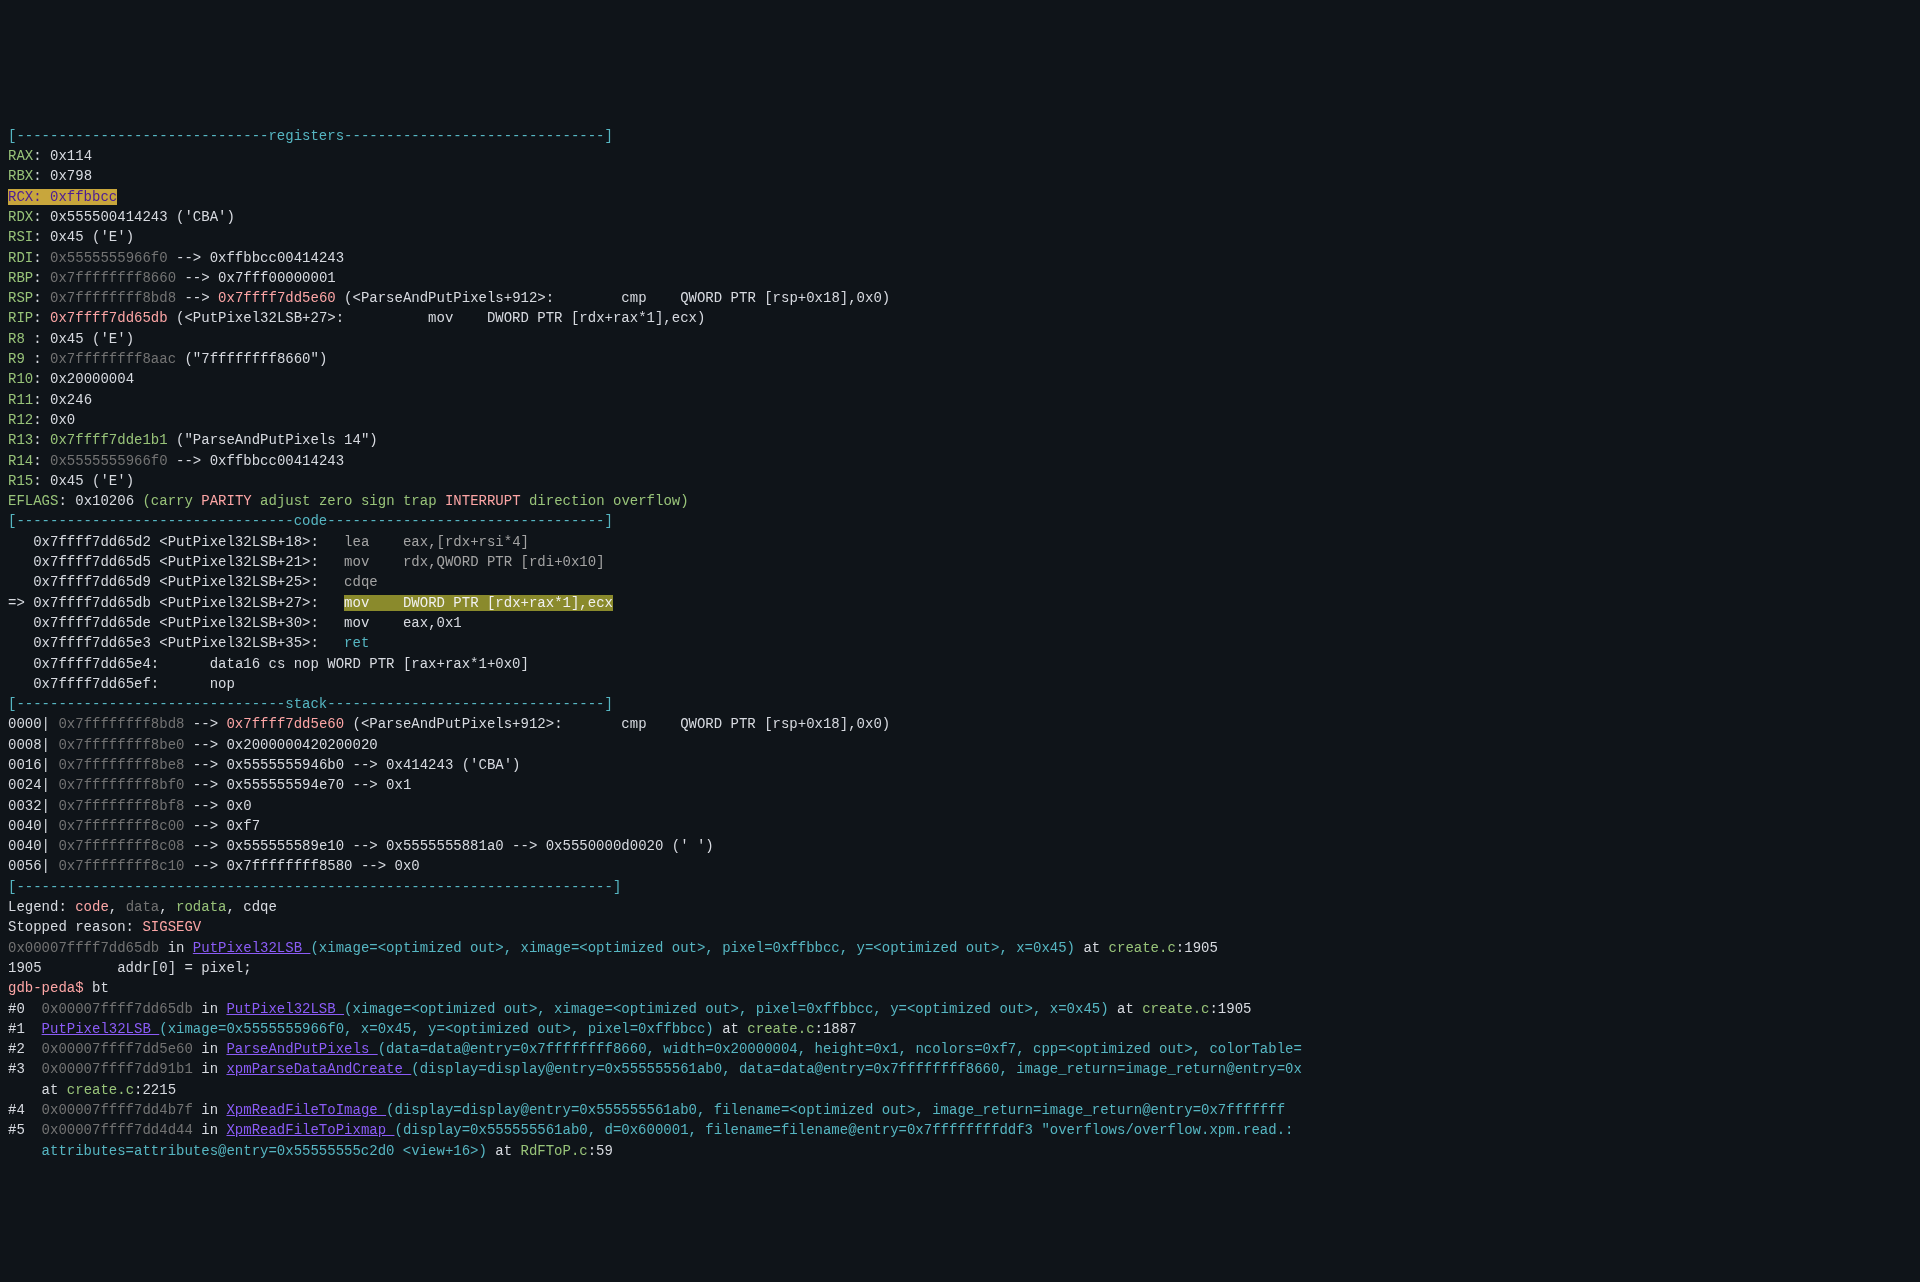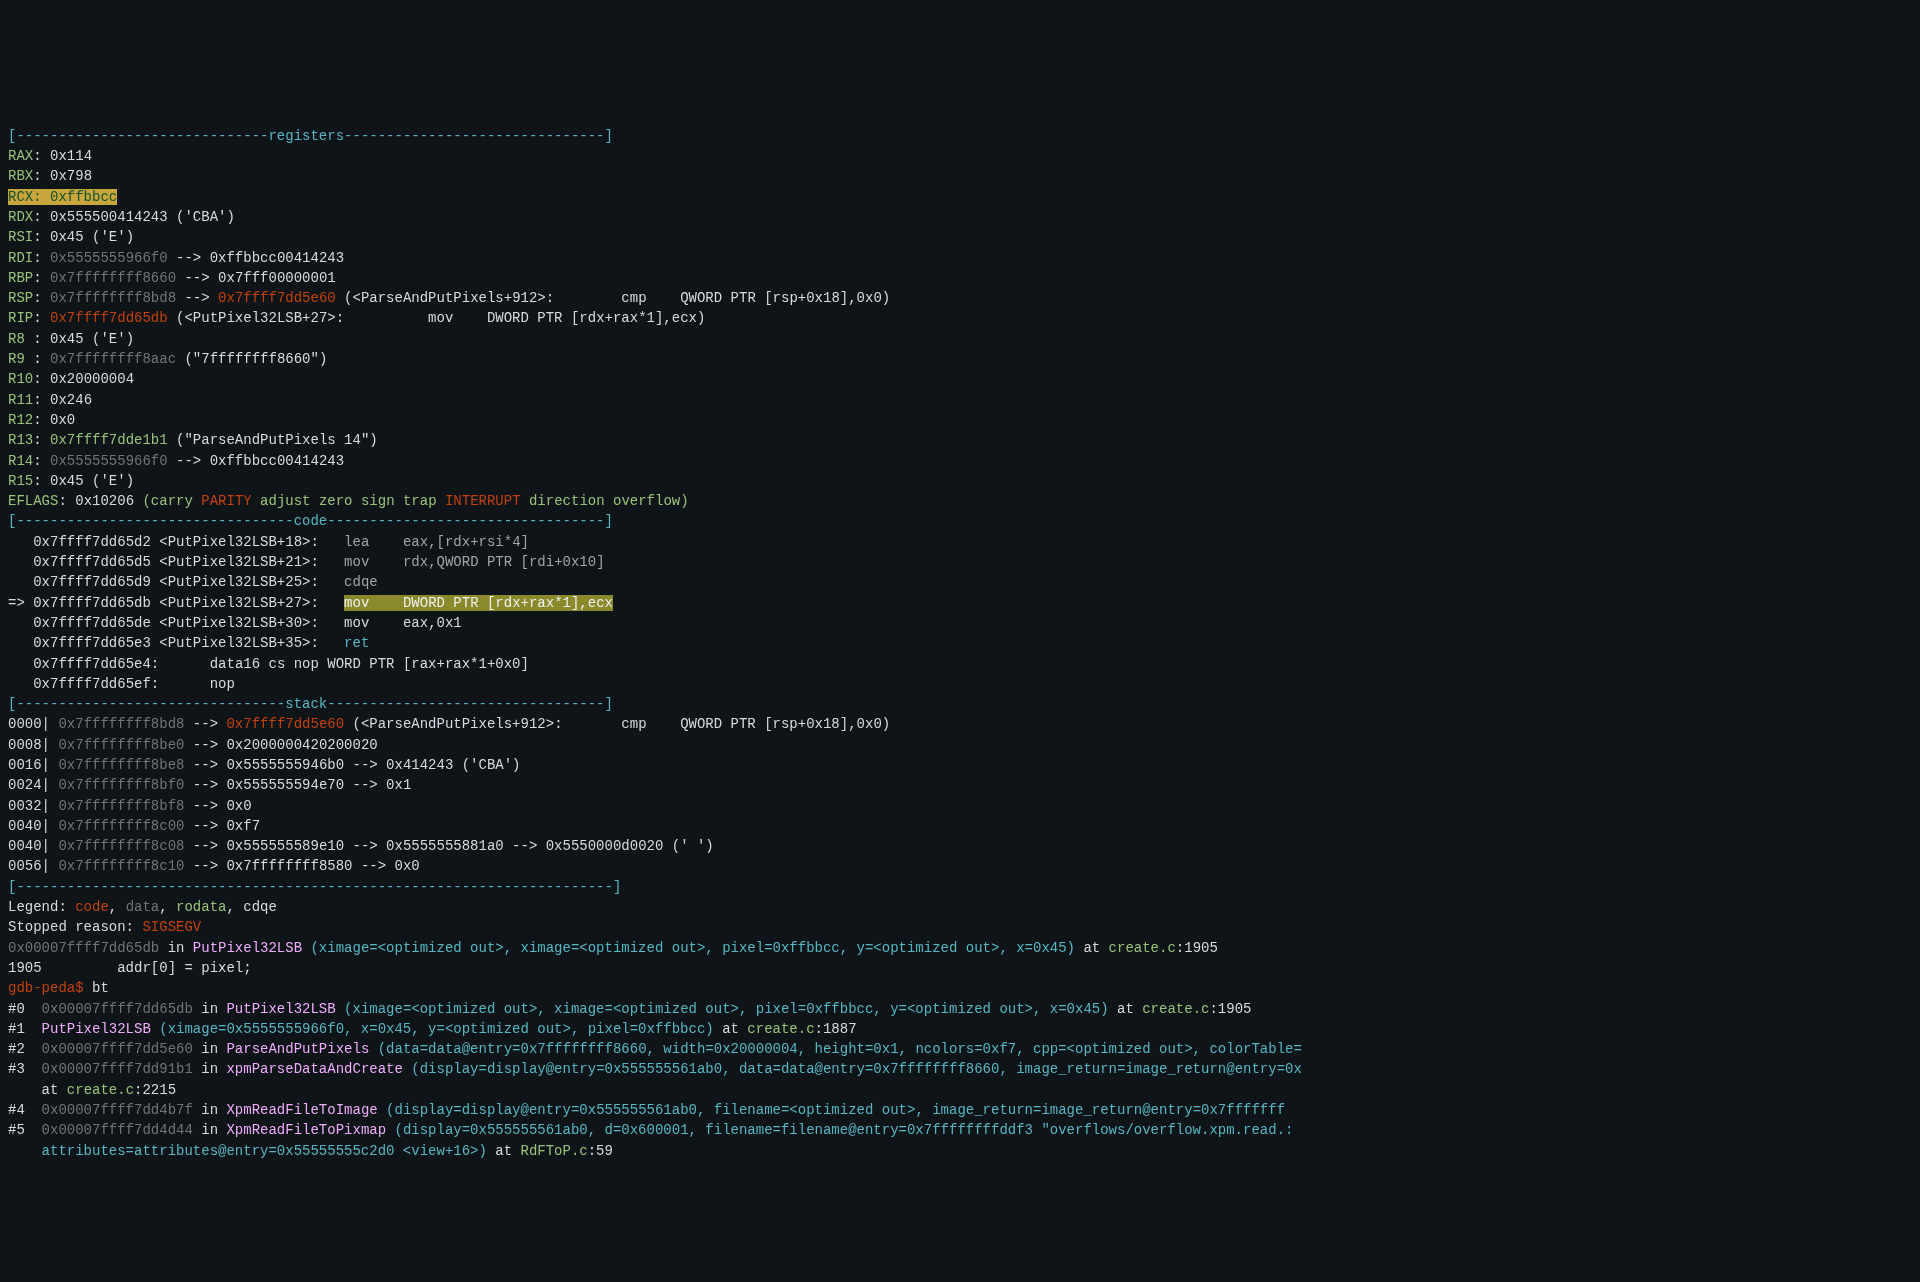--- a/index.html
+++ b/index.html
@@ -11,28 +11,28 @@
     font-size: 14px;
     line-height: 1.45;
     white-space: pre;
     overflow-x: auto;
   }
   .term {
     padding: 4px 8px;
   }
   .cyan    { color: #56b6c2; }
   .green   { color: #98c379; text-align: center; }
-  .yellow  { color: #f0abfc; }
-  .red     { color: #c2410c; }
+  .yellow  { color: #8b5cf6; text-decoration: underline; }
+  .red     { color: #fca5a5; }
   .blue    { color: #737373; }
   .white   { color: #d7dae0; }
   .grey    { color: #a3a3a3; }
   .hl-yellow {
     background: #c8a63c;
-    color: #14532d;
+    color: #4c1d95;
   }
   .hl-olive {
     background: #8a8a2c;
     color: #f0f0f0;
   }
 </style>
 </head>
 <body>
 
 

